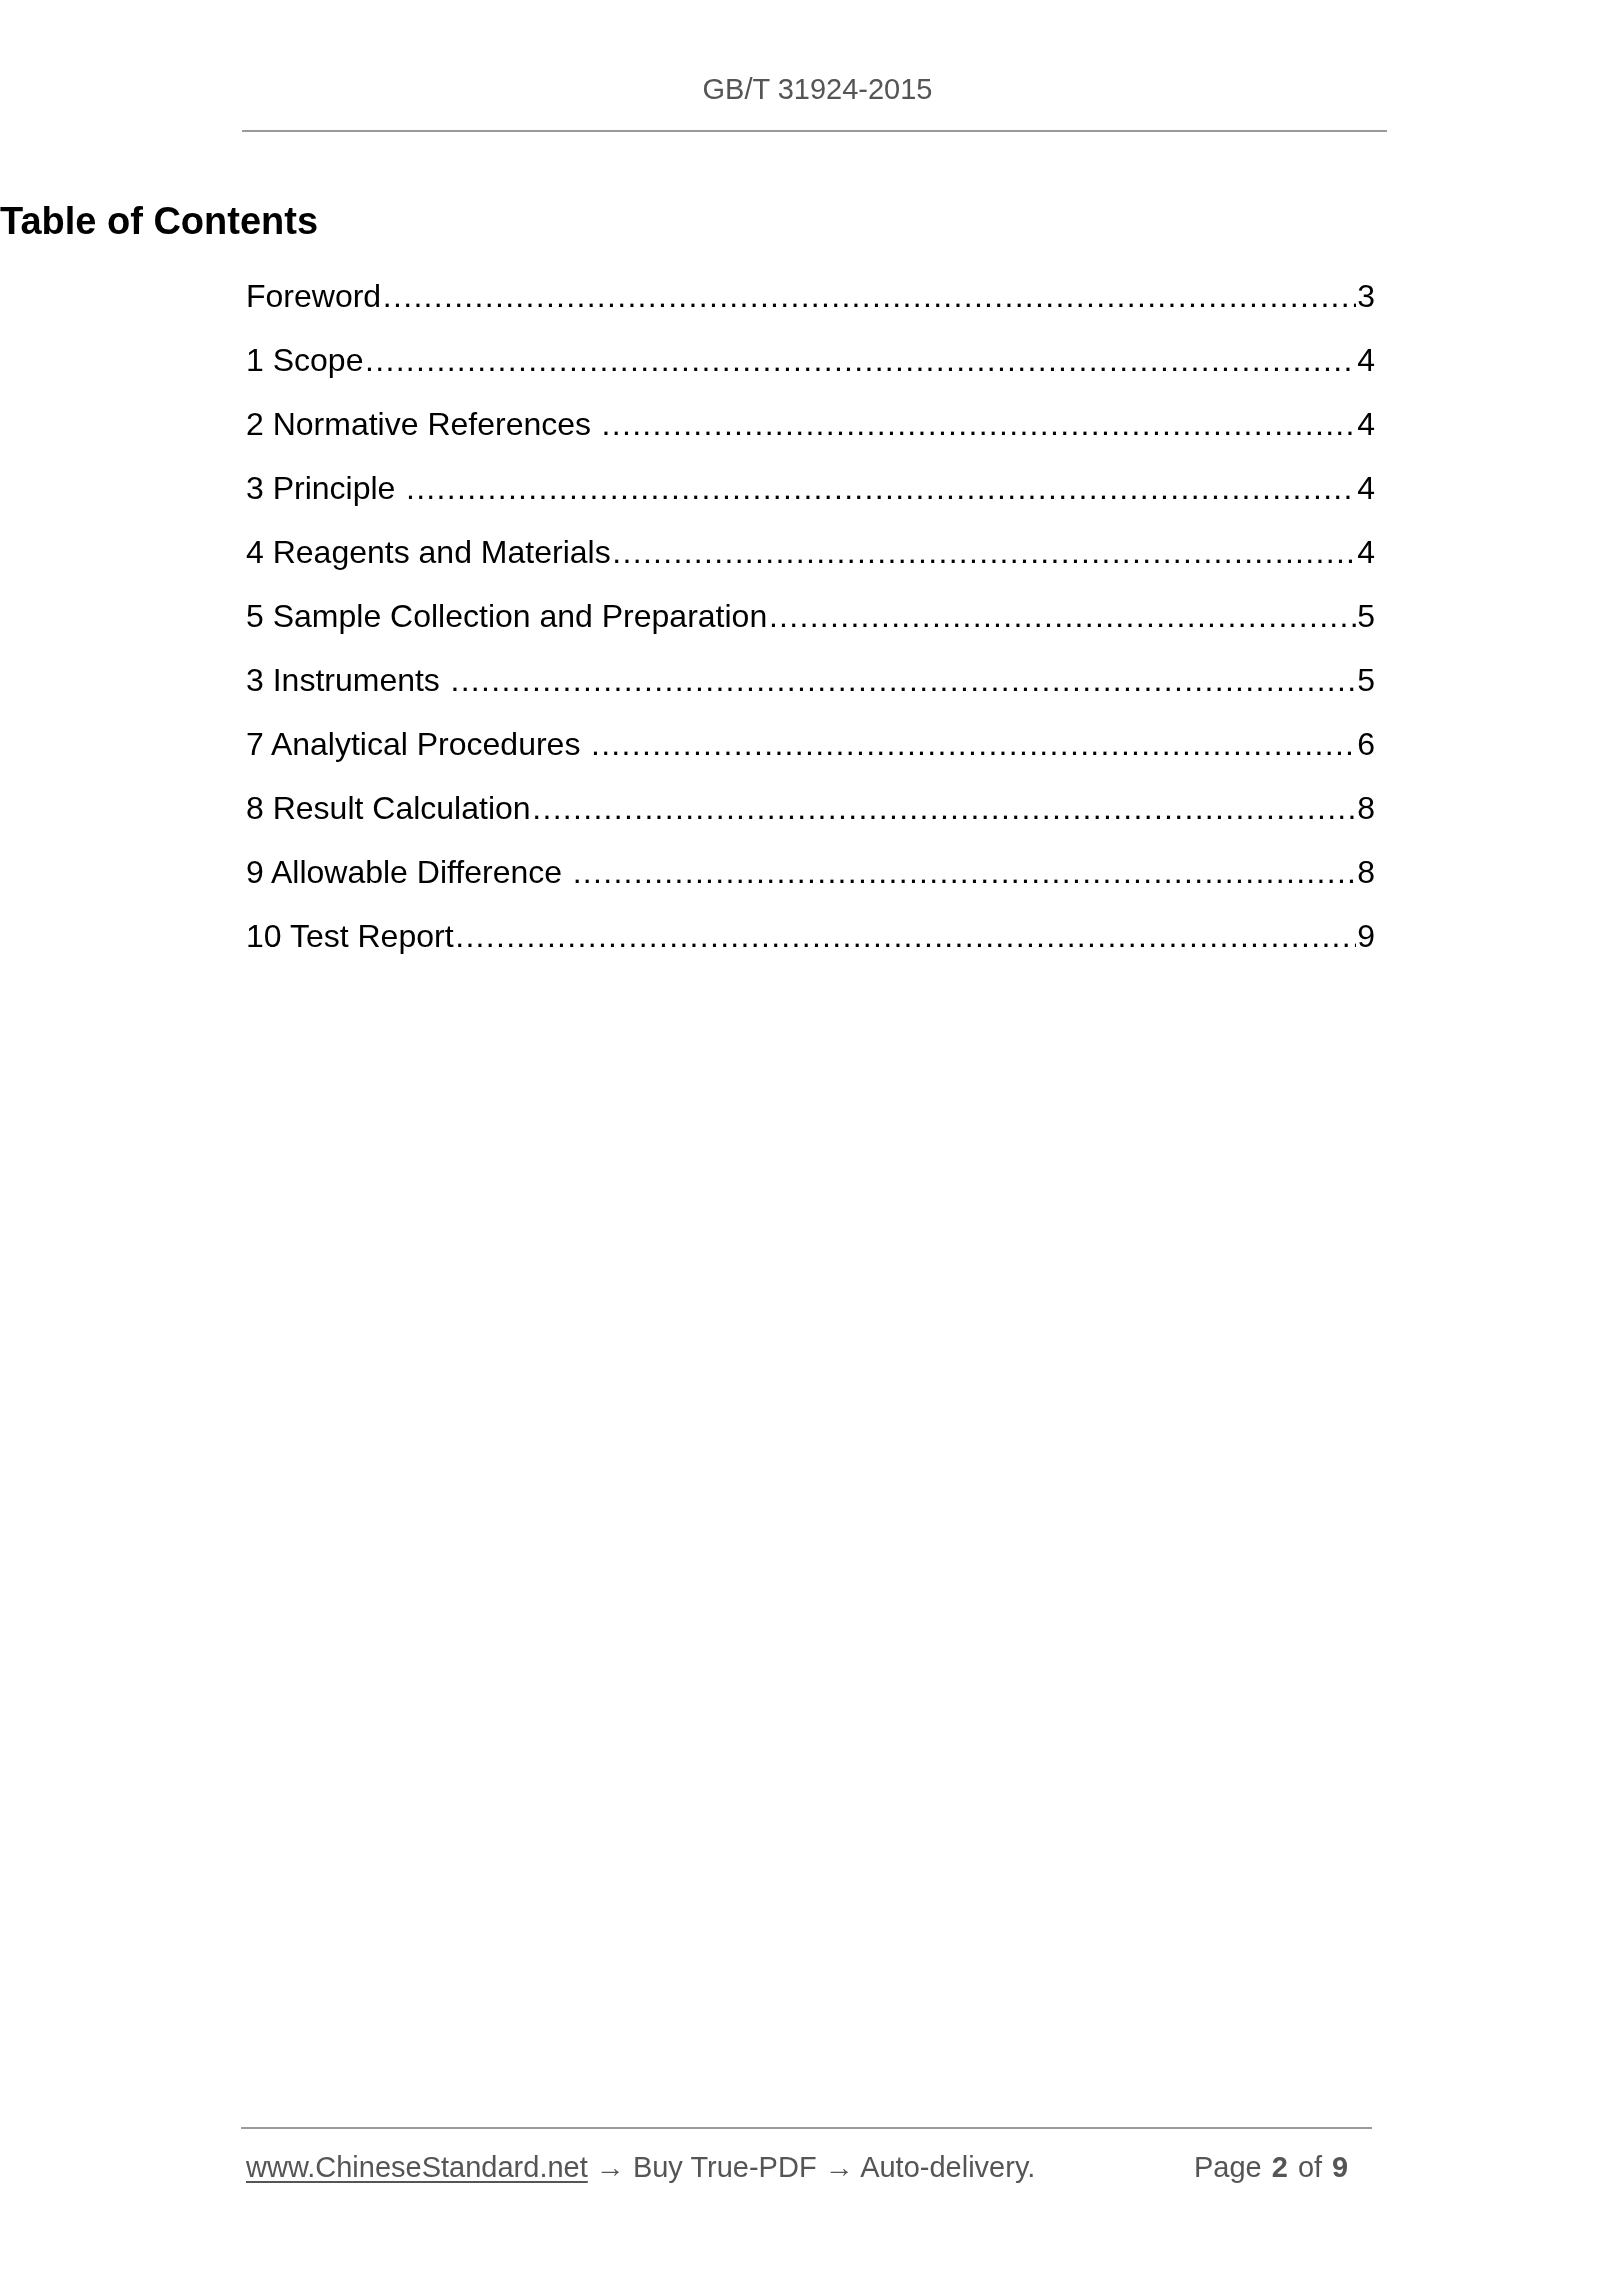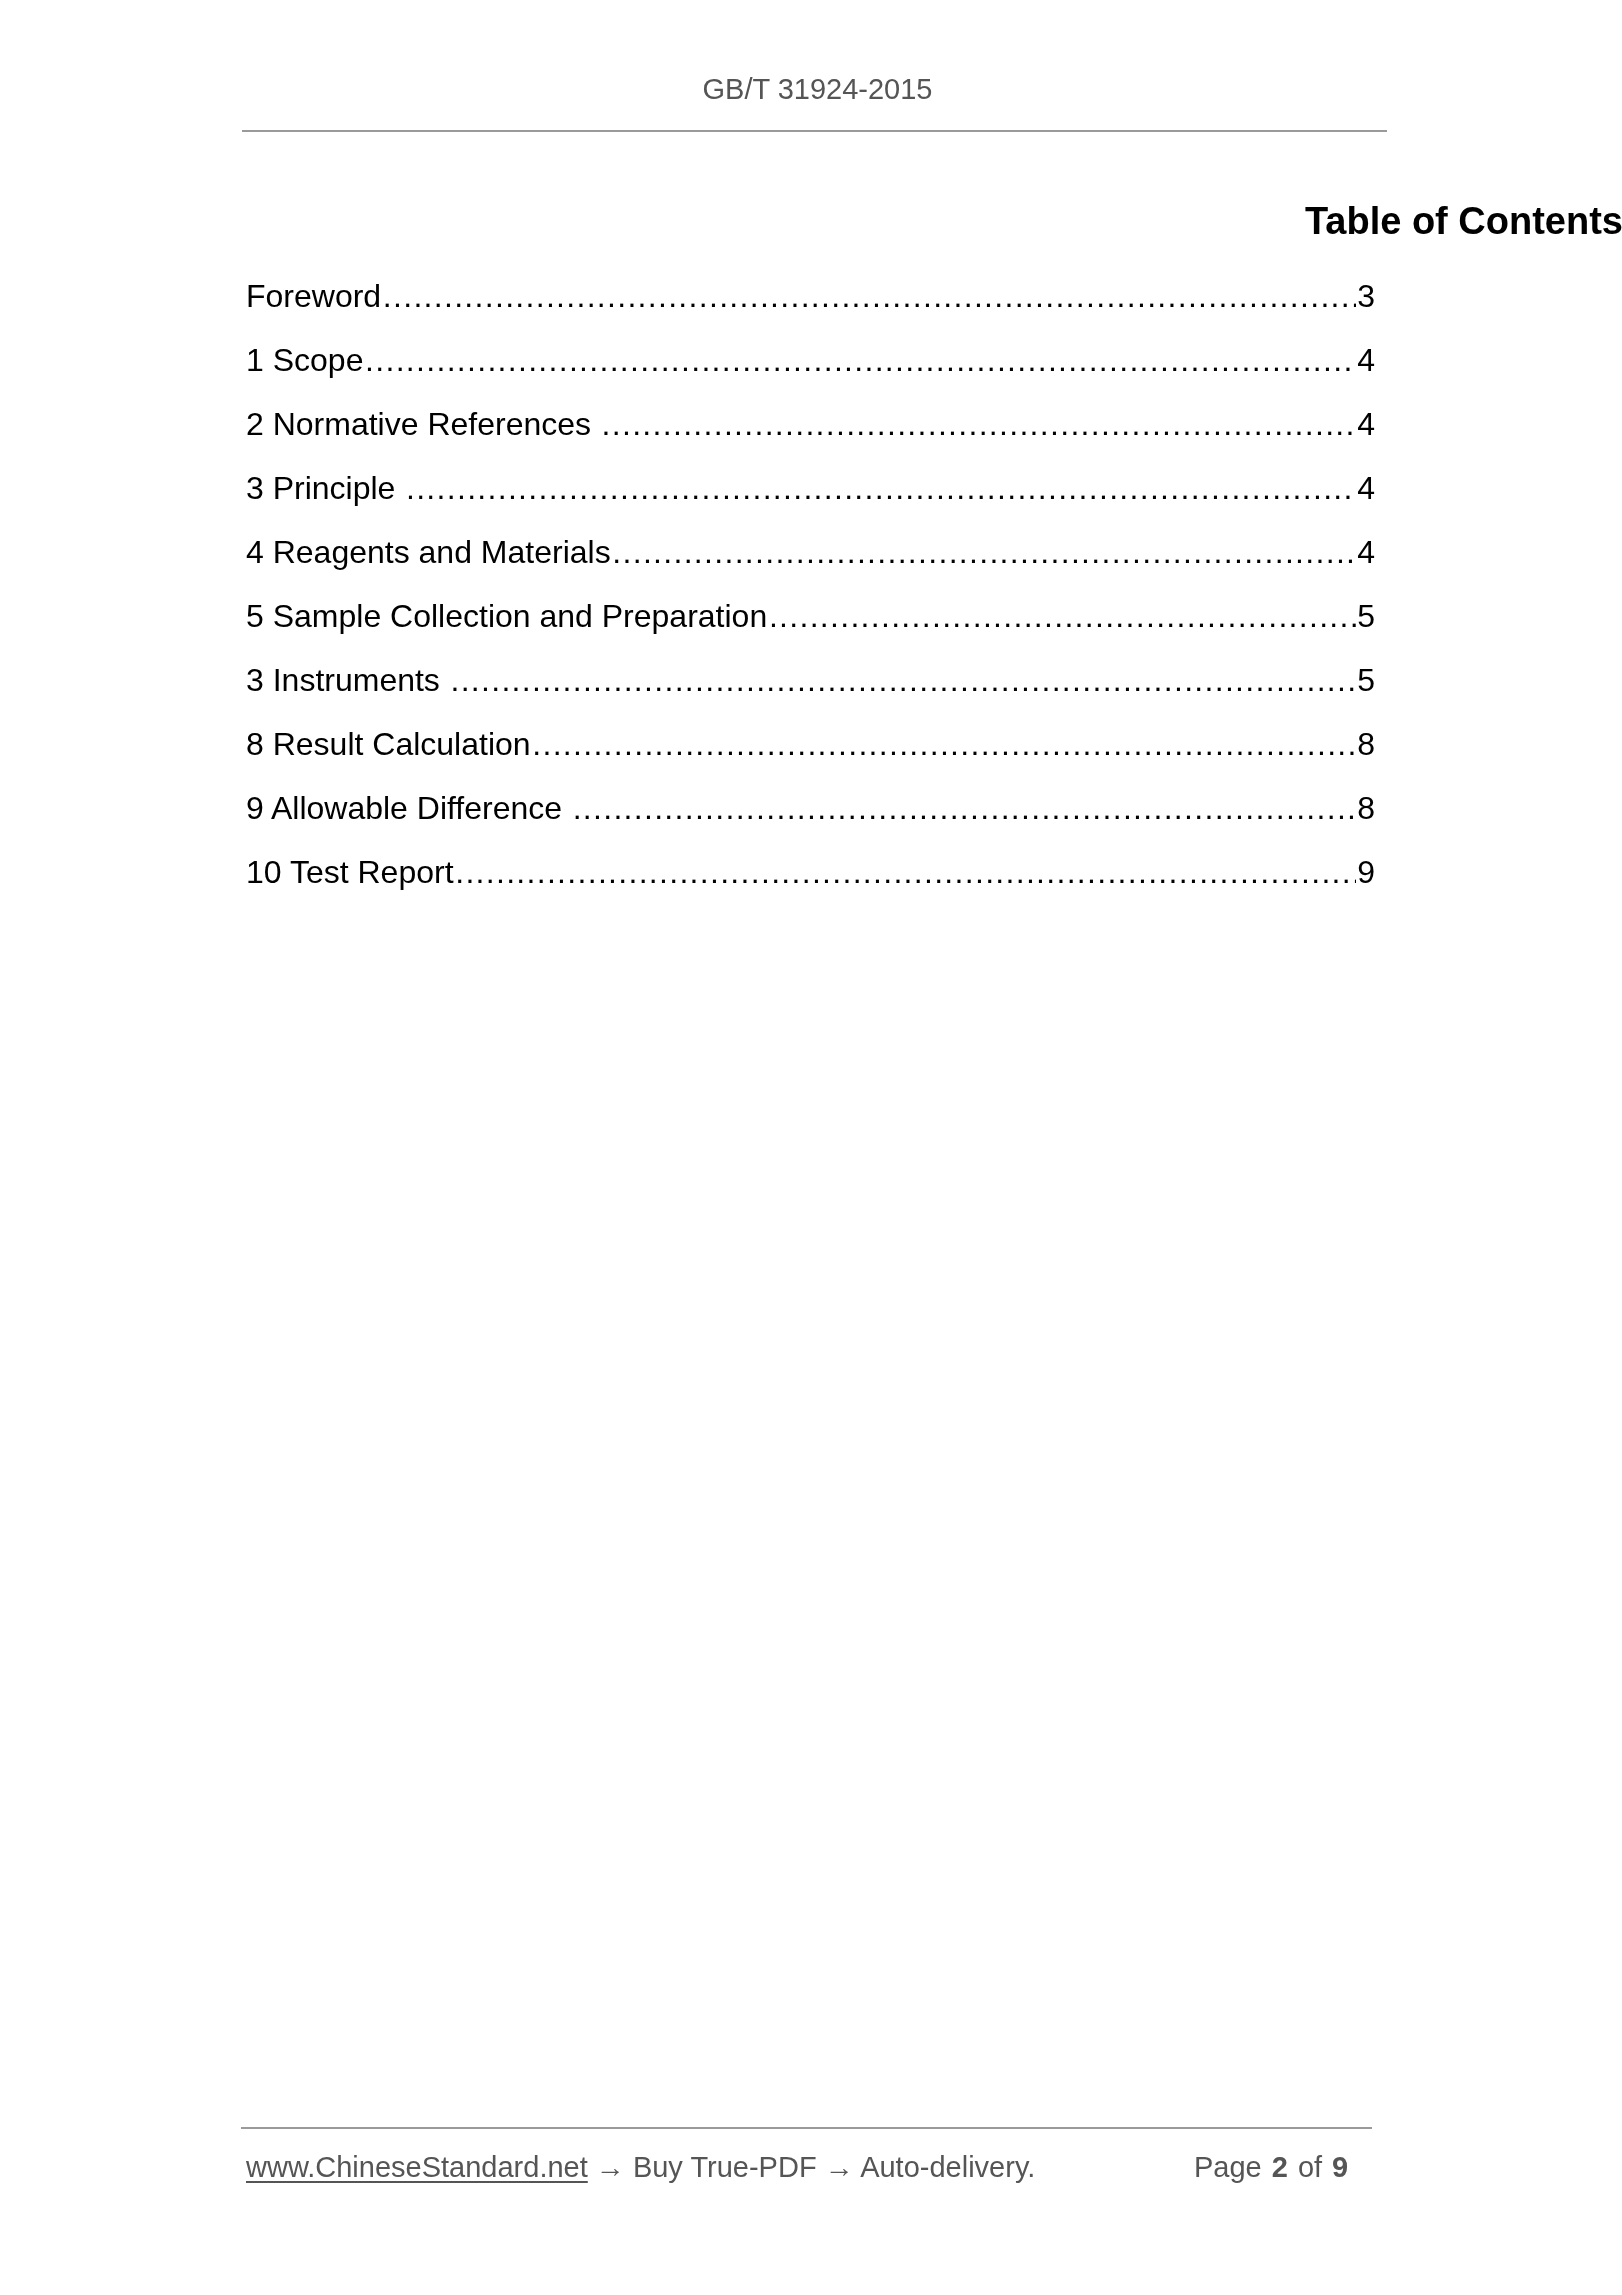--- a/index.html
+++ b/index.html
@@ -4,21 +4,21 @@
 <style>
   html, body { margin: 0; padding: 0; background: #ffffff; }
   body { width: 1623px; height: 2295px; position: relative; overflow: hidden;
          font-family: "Liberation Sans", sans-serif; color: #000; }
   .header-text { position: absolute; left: 0; width: 1623px; top: 73px; text-align: center;
                  font-size: 29px; color: #555555; line-height: 33px; padding-left: 12px; box-sizing: border-box; }
   .header-text span { display: inline-block; transform: translateX(0px); }
   .rule { position: absolute; height: 1.7px; background: #9a9a9a; }
   .rule.top { left: 242px; width: 1145px; top: 130px; }
   .rule.bottom { left: 241px; width: 1131px; top: 2127px; }
-  .title { position: absolute; left: 0; width: 1623px; top: 200px; text-align: right;
+  .title { position: absolute; left: 0; width: 1623px; top: 200px; text-align: left;
            font-size: 38px; font-weight: bold; line-height: 43px; }
   .toc { position: absolute; left: 246px; width: 1129px; top: 278px; margin: 0; padding: 0; list-style: none; }
   .toc-row { display: flex; align-items: baseline; height: 64px; font-size: 32px; line-height: 37px; }
   .toc-label { white-space: nowrap; flex: 0 0 auto; }
   .toc-dots { flex: 1 1 auto; overflow: hidden; white-space: nowrap; margin: 0 1.7px; letter-spacing: 1.3px; }
   .toc-dots::after { content: "....................................................................................................................................................................................................................................................................................................................................................................."; }
   .toc-page { flex: 0 0 auto; white-space: nowrap; }
   .footer { position: absolute; left: 246px; top: 2151px; width: 1126px; font-size: 29px; line-height: 33px; color: #555555; }
   .footer-left { position: absolute; left: 0; top: 0; white-space: nowrap; }
   .footer-link { color: #555555; text-decoration: underline; text-underline-offset: 4.2px; margin-top: 44px; }
@@ -64,20 +64,25 @@
     <span class="toc-label">5 Sample Collection and Preparation</span>
     <span class="toc-dots"></span>
     <span class="toc-page">5</span>
   </li>
   <li class="toc-row">
     <span class="toc-label" style="white-space:pre">3 Instruments </span>
     <span class="toc-dots"></span>
     <span class="toc-page">5</span>
   </li>
   <li class="toc-row">
+    <span class="toc-label" style="white-space:pre">7 Analytical Procedures </span>
+    <span class="toc-dots"></span>
+    <span class="toc-page">6</span>
+  </li>
+  <li class="toc-row">
     <span class="toc-label">8 Result Calculation</span>
     <span class="toc-dots"></span>
     <span class="toc-page">8</span>
   </li>
   <li class="toc-row">
     <span class="toc-label" style="white-space:pre">9 Allowable Difference </span>
     <span class="toc-dots"></span>
     <span class="toc-page">8</span>
   </li>
   <li class="toc-row">

